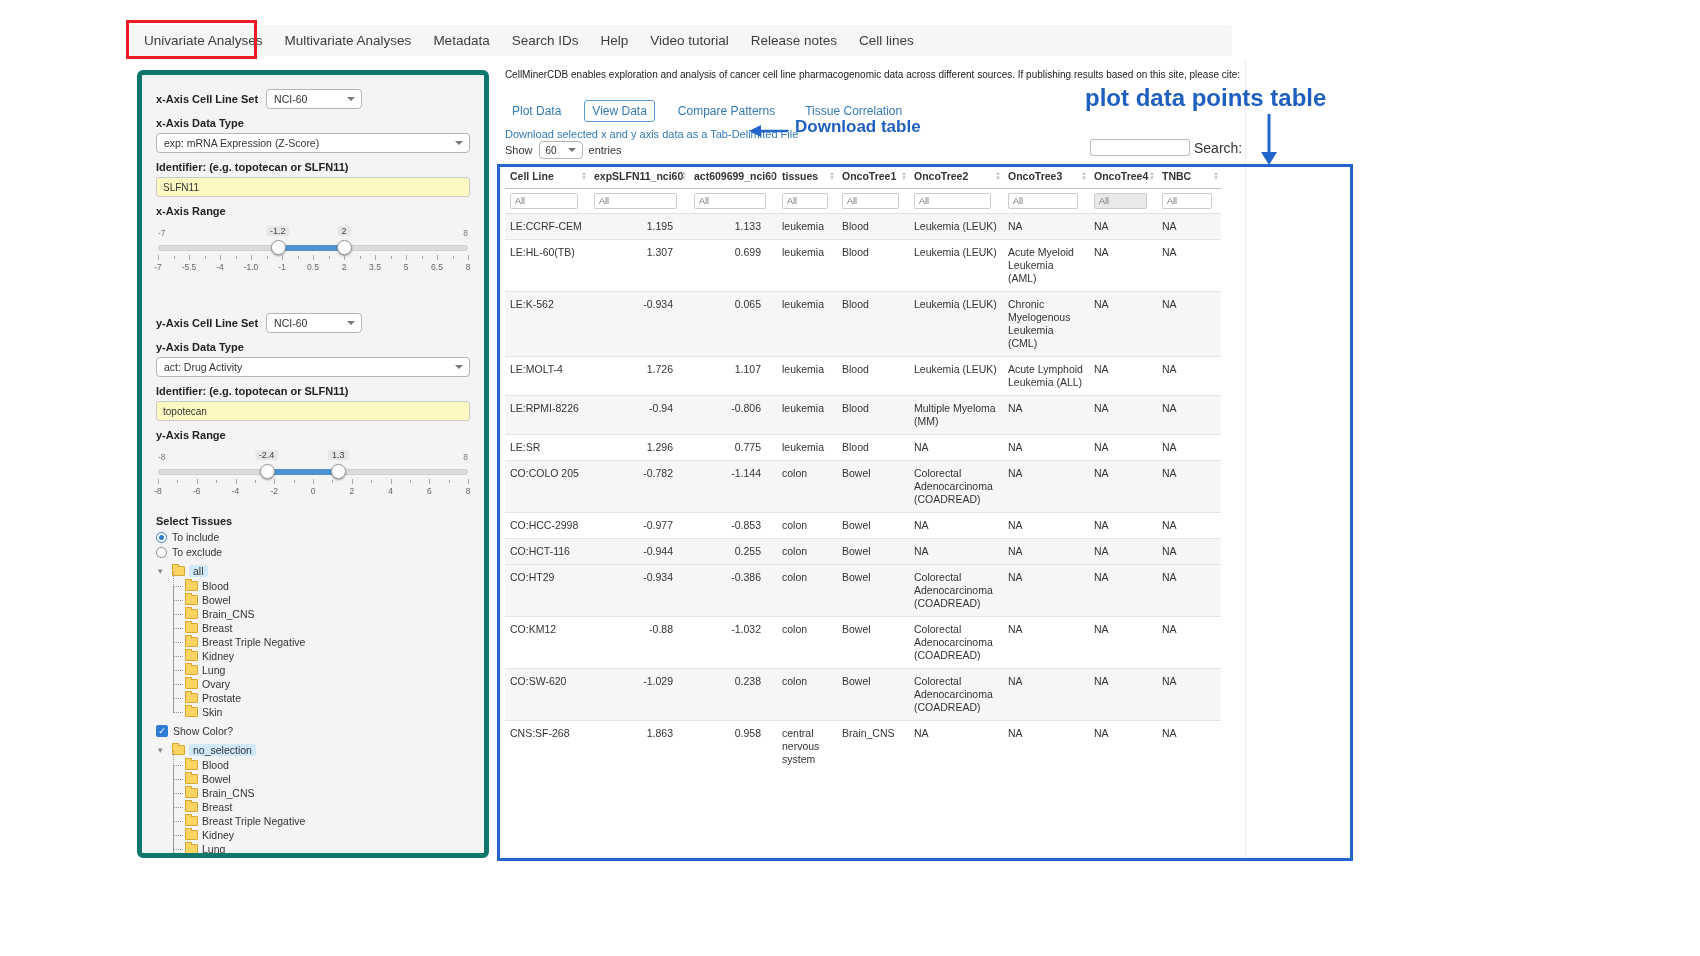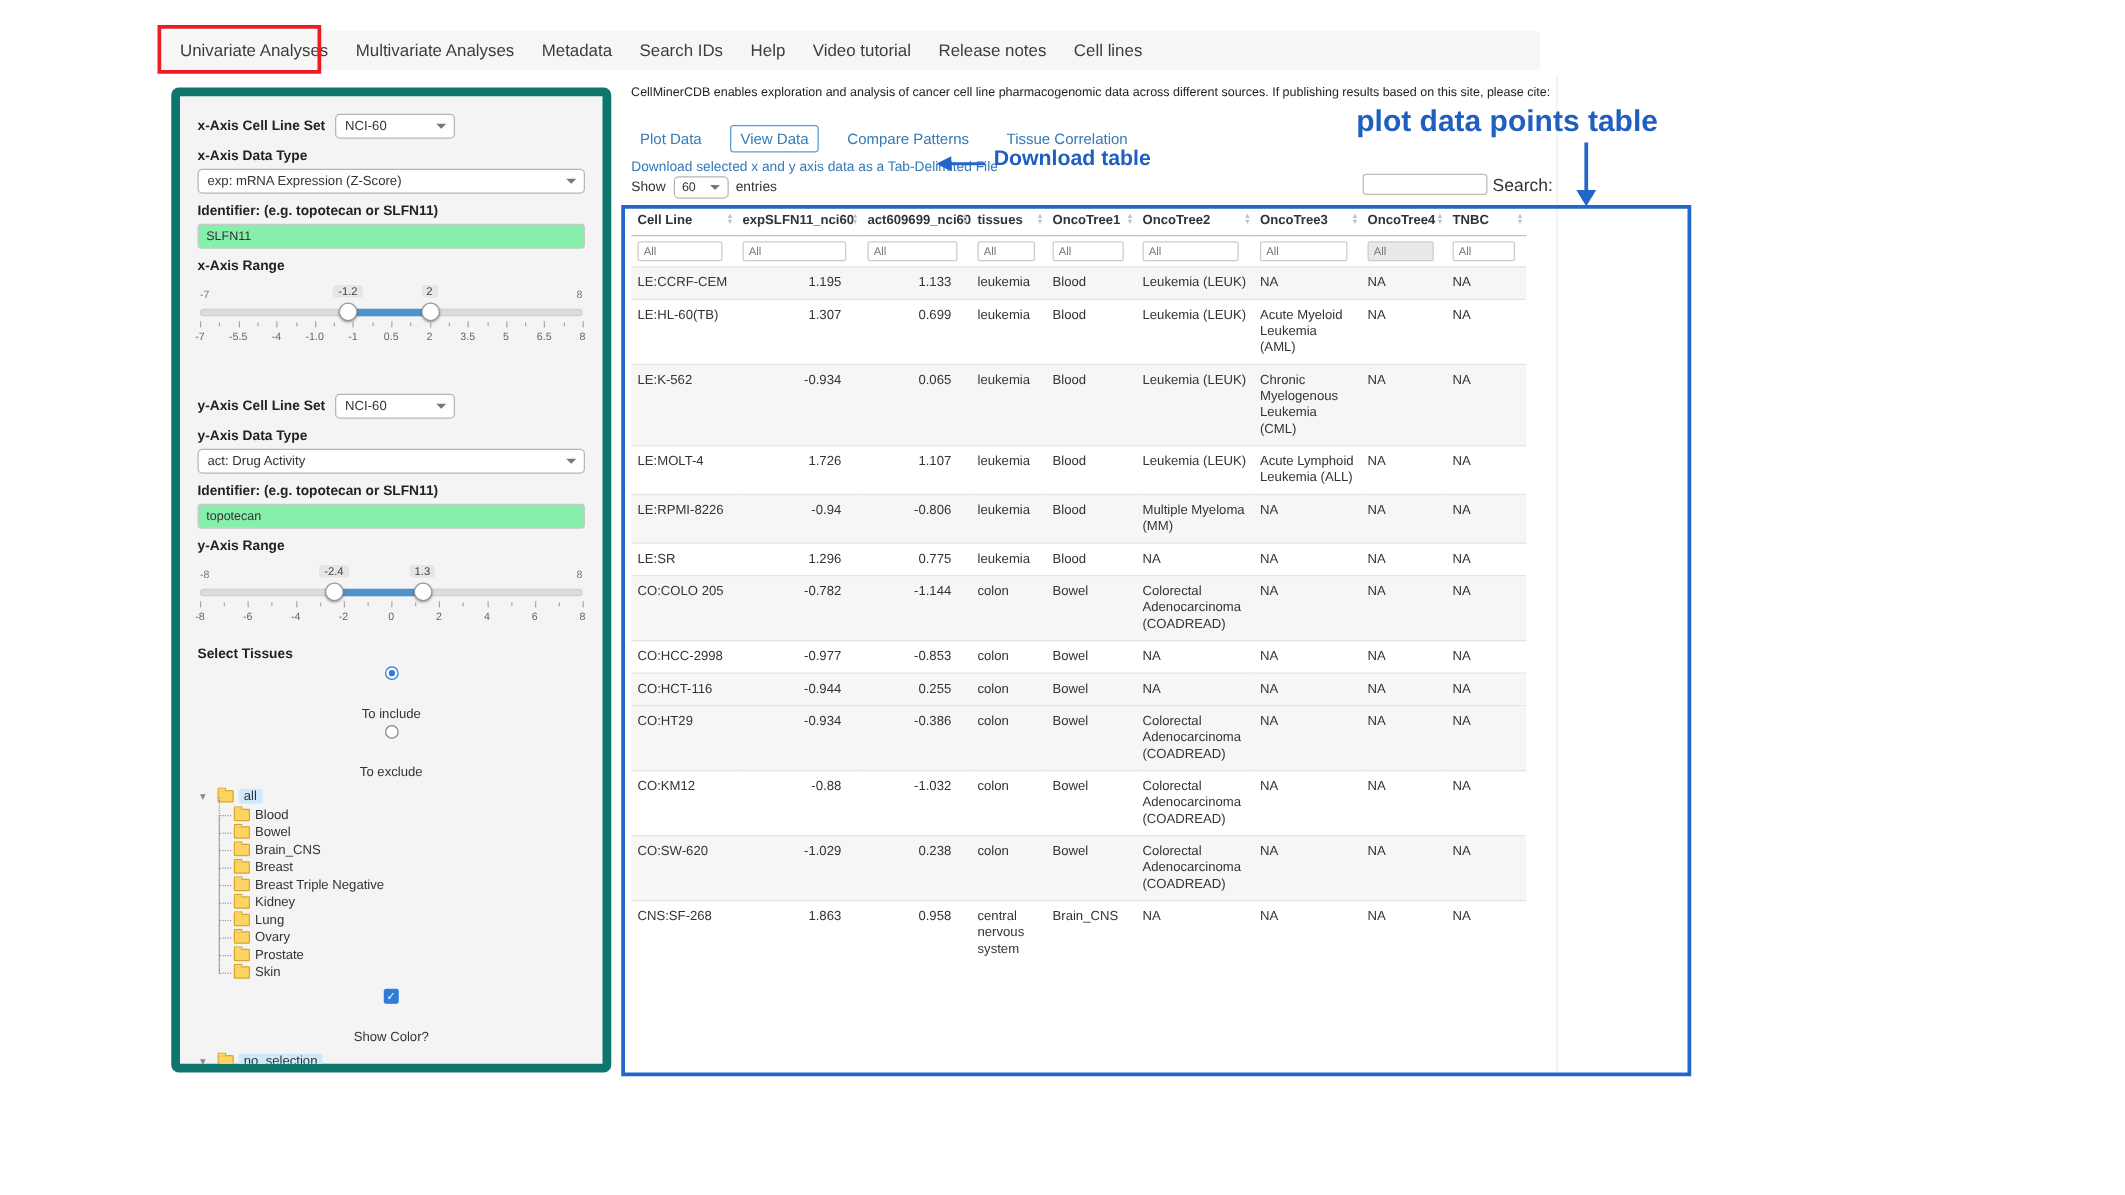--- a/index.html
+++ b/index.html
@@ -9,36 +9,36 @@
   
   .navbar { position:absolute; left:130px; top:25px; width:1102px; height:31px;
     background:#f6f6f6; border-radius:3px; display:flex; align-items:center;
     gap:22px; padding:0 14px; }
   .nav-item { font-size:13.5px; color:#3c3c3c; white-space:nowrap; cursor:default; }
   .red-box { position:absolute; left:126px; top:20px; width:131px; height:39px;
     border:3px solid #ed1c24; z-index:6; pointer-events:none; }
 
   
   .sidebar { position:absolute; left:137px; top:70px; width:352px; height:788px;
-    background:#f4f4f4; border:7px solid #0f766e; border-radius:6px;
+    background:#f4f4f4; border:5px solid #0f766e; border-radius:6px;
     padding:10px 14px; font-size:11px; color:#333; overflow:hidden; }
   .row-inline { display:flex; align-items:center; gap:8px; margin:4px 0 8px; }
   .b, .blk { font-weight:bold; font-size:11px; color:#222; }
   .blk { display:block; margin:8px 0 4px; }
   .select { position:relative; background:#fff; border:1px solid #b5b5b5; border-radius:4px;
     height:20px; padding:0 20px 0 7px; font-size:10.5px; display:inline-flex;
     align-items:center; color:#333; }
   .select.sm { width:96px; }
   .select.full { width:100%; display:flex; }
   .select.tiny { width:44px; height:18px; padding:0 16px 0 6px; font-size:10px; }
   .caret-icon { position:absolute; right:6px; top:50%; margin-top:-2px; width:0; height:0;
     border-left:4px solid transparent; border-right:4px solid transparent;
     border-top:4px solid #777; }
   .txt { width:100%; height:20px; border:1px solid #c9c9c9; border-radius:3px;
-    font-size:10px; padding:0 6px; background:#86efac; color:#333;
+    font-size:10px; padding:0 6px; background:#fef9c3; color:#333;
     font-family:"Liberation Sans", sans-serif; }
   .vgap { height:24px; }
 
   
   .slider { position:relative; height:46px; margin:14px 2px 8px; }
   .sl-edge { position:absolute; top:-3px; font-size:8.5px; color:#777; }
   .sl-val { position:absolute; top:-5px; transform:translateX(-50%); font-size:9px;
     color:#444; background:#e6e6e6; padding:0 4px; border-radius:2px; }
   .sl-track { position:absolute; top:14px; left:0; right:0; height:6px;
     background:#dcdcdc; border:1px solid #cfcfcf; border-radius:3px; }
@@ -46,22 +46,22 @@
   .sl-handle { position:absolute; top:9px; width:15px; height:15px; margin-left:-7px;
     background:#fff; border:1px solid #999; border-radius:50%;
     box-shadow:0 1px 2px rgba(0,0,0,.35); }
   .sl-tick { position:absolute; top:24px; width:1px; height:5px; background:#aaa; }
   .sl-tick.minor { top:25px; height:3px; }
   .sl-ticklabel { position:absolute; top:31px; transform:translateX(-50%);
     font-size:8.5px; color:#666; white-space:nowrap; }
 
   
   .ttl { margin-top:14px; }
-  .radio-row, .check-row { display:flex; align-items:center; gap:21px;
-    margin:3px 0; font-size:10.5px; cursor:default;flex-direction:column; }
+  .radio-row, .check-row { display:flex; align-items:center; gap:5px;
+    margin:3px 0; font-size:10.5px; cursor:default; }
   .radio { width:11px; height:11px; border:1px solid #8a8a8a; border-radius:50%;
     background:#fff; position:relative; flex:0 0 auto; }
   .radio.checked { border-color:#2e7cd6; }
   .radio.checked::after { content:""; position:absolute; left:2px; top:2px;
     width:5px; height:5px; border-radius:50%; background:#2e7cd6; }
   .checkbox { width:12px; height:12px; border:1px solid #2e7cd6; background:#2e7cd6;
     border-radius:2px; color:#fff; font-size:9px; line-height:10px; text-align:center;
     flex:0 0 auto; }
   .checkbox.checked::after { content:"\2713"; }
   .tree { margin:5px 0 6px 2px; font-size:10.5px; color:#333; }

